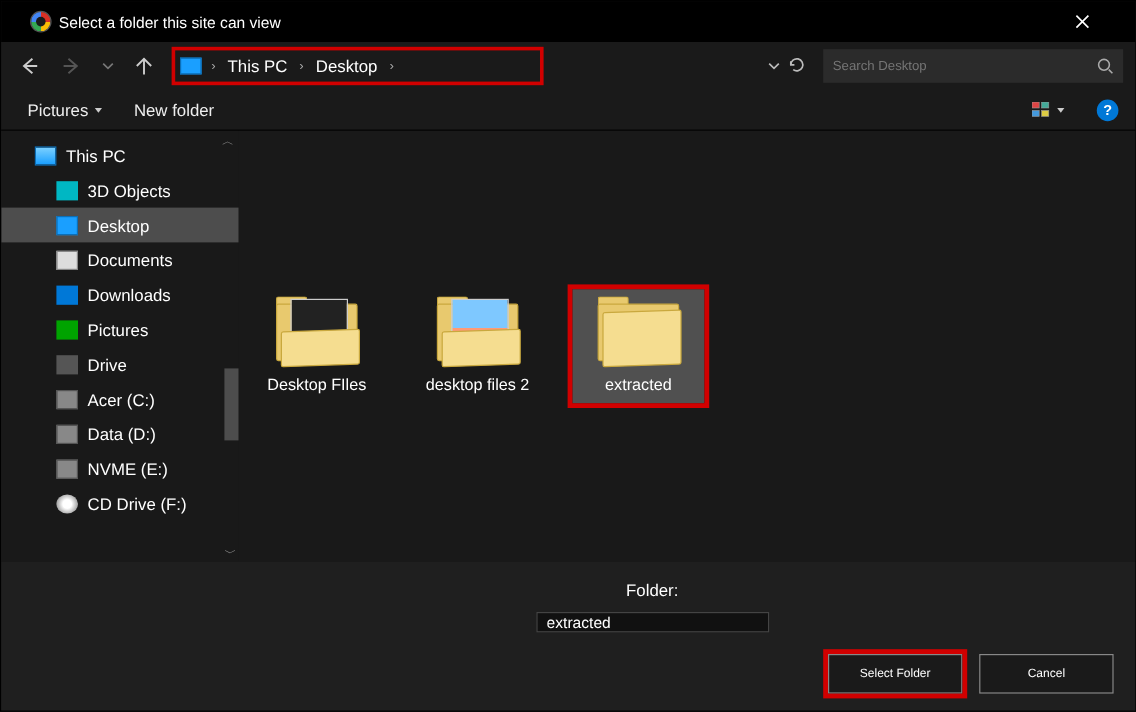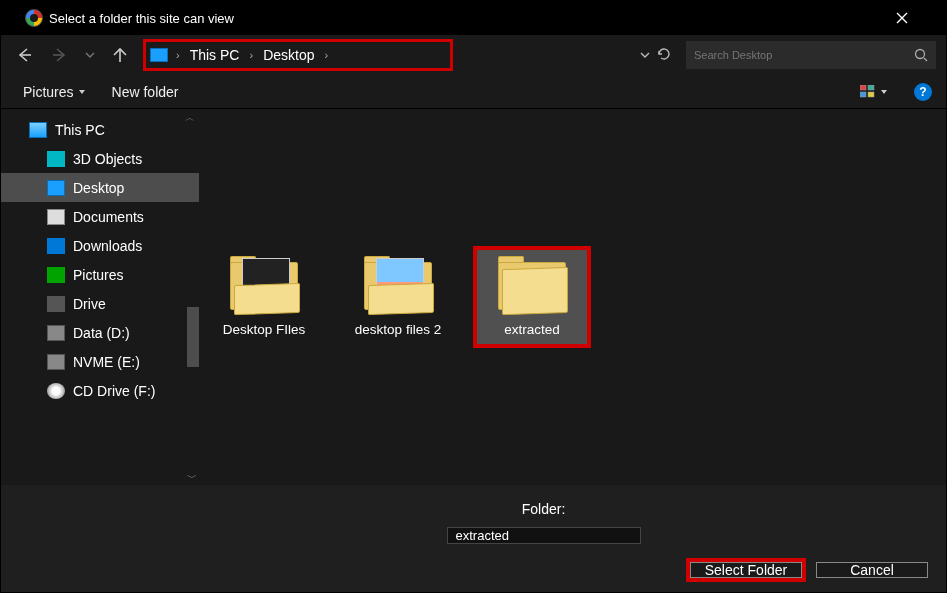--- a/index.html
+++ b/index.html
@@ -220,24 +220,24 @@
   }
   .folder-row label { color:#fff; font-size:14px; }
   .folder-row input {
     flex:1; height:26px; background:#111; border:1px solid #444; color:#fff;
     padding:0 8px; font-size:13px; outline:none;
   }
   .button-row {
     display:flex; justify-content:flex-end; gap:14px;
   }
   .btn {
-    min-width: 112px; height:16px;
+    min-width: 112px; height:33px;
     background:#1a1a1a; border:1px solid #888; color:#fff;
     display:flex; align-items:center; justify-content:center;
-    font-size:14px; cursor:default;
+    font-size:10px; cursor:default;
   }
   .btn.primary { outline: 4px solid #d10000; }
 </style>
 </head>
 <body>
 
 <div class="dialog">
 
   <div class="titlebar">
     <span class="globe-icon"></span>
@@ -352,20 +352,24 @@
         <span class="ticon down-i"></span>
         <span>Downloads</span>
       </div>
       <div class="tree-item child">
         <span class="ticon pic-i"></span>
         <span>Pictures</span>
       </div>
       <div class="tree-item child">
         <span class="ticon vid-i"></span>
         <span>Drive</span>
+      </div>
+      <div class="tree-item child">
+        <span class="ticon drive"></span>
+        <span>Acer (C:)</span>
       </div>
       <div class="tree-item child">
         <span class="ticon drive"></span>
         <span>Data (D:)</span>
       </div>
       <div class="tree-item child">
         <span class="ticon drive"></span>
         <span>NVME (E:)</span>
       </div>
       <div class="tree-item child">

